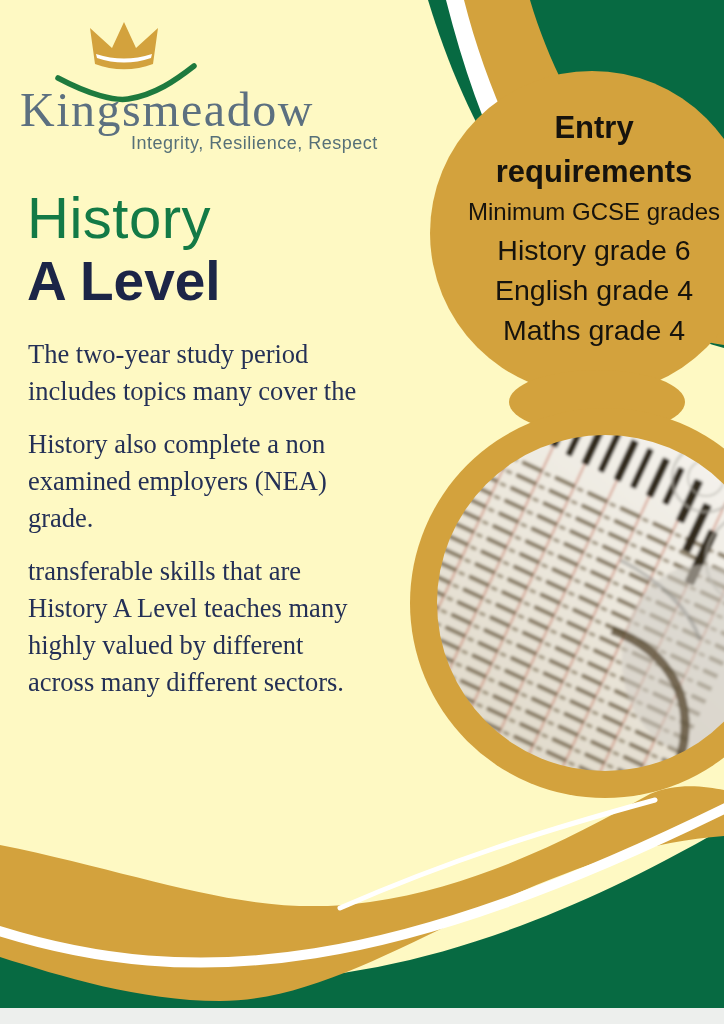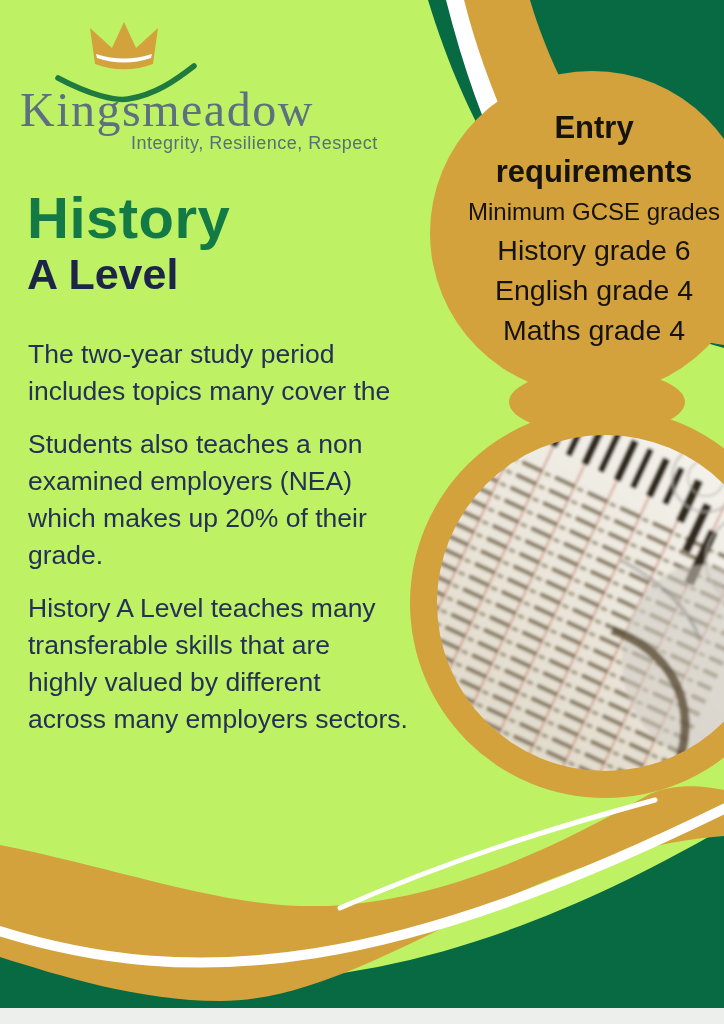--- a/index.html
+++ b/index.html
@@ -1,20 +1,20 @@
 <!DOCTYPE html>
 <html><head>
 <meta charset="utf-8">
 <style>
   html,body{margin:0;padding:0;}
   .page{
     position:relative;
     width:724px;
     height:1024px;
-    background:#bef264;
+    background:#fef9c3;
     overflow:hidden;
     font-family:"Liberation Sans", sans-serif;
   }
   svg{display:block;}
   .bg-art{position:absolute;inset:0;z-index:0;}
 
   
   .logo{position:absolute;left:0;top:0;width:360px;height:170px;z-index:2;}
   .logo-art{position:absolute;left:0;top:8px;width:330px;height:100px;}
   .logo-wordmark{
@@ -24,29 +24,29 @@
     white-space:nowrap;
   }
   .logo-tagline{
     position:absolute;left:131px;top:133px;
     font-size:18px;color:#567078;letter-spacing:.5px;white-space:nowrap;
   }
 
   
   .course-title{position:absolute;left:27px;top:186px;z-index:2;}
   .course-subject{
-    font-size:58px;font-weight:700;color:#137a46;line-height:1.1;letter-spacing:.5px;
+    font-size:58px;font-weight:400;color:#137a46;line-height:1.1;letter-spacing:.5px;
   }
   .course-level{
-    font-size:43px;font-weight:700;color:#1c2547;line-height:1.15;
+    font-size:55px;font-weight:700;color:#1c2547;line-height:1.15;
   }
 
   
   .body-copy{position:absolute;left:28px;top:336px;width:430px;z-index:2;}
-  .para{margin:0 0 16px 0;}
+  .para{margin:0 0 16px 0;font-family:Liberation Serif, serif;}
   .para .line{
     font-size:26.5px;line-height:37px;color:#243056;white-space:nowrap;
   }
 
   
   .entry-text{
     position:absolute;left:433px;top:106px;width:322px;z-index:2;
     text-align:center;color:#16130d;
   }
   .entry-title-line{font-size:31px;font-weight:700;line-height:44px;}
@@ -166,30 +166,29 @@
     <div class="course-subject">History</div>
     <div class="course-level">A Level</div>
   </div>
 
   <div class="body-copy">
     <div class="para">
       <div class="line">The two-year study period</div>
       <div class="line">includes topics many cover the</div>
     </div>
     <div class="para">
-      <div class="line">Students also teaches a non</div>
+      <div class="line">History also complete a non</div>
       <div class="line">examined employers (NEA)</div>
-      <div class="line">which makes up 20% of their</div>
       <div class="line">grade.</div>
     </div>
     <div class="para">
+      <div class="line">transferable skills that are</div>
       <div class="line">History A Level teaches many</div>
-      <div class="line">transferable skills that are</div>
       <div class="line">highly valued by different</div>
-      <div class="line">across many employers sectors.</div>
+      <div class="line">across many different sectors.</div>
     </div>
   </div>
 
   <div class="entry-text">
     <div class="entry-title-line">Entry</div>
     <div class="entry-title-line">requirements</div>
     <div class="entry-subtitle">Minimum GCSE grades</div>
     <div class="entry-grade">History grade 6</div>
     <div class="entry-grade">English grade 4</div>
     <div class="entry-grade">Maths grade 4</div>

